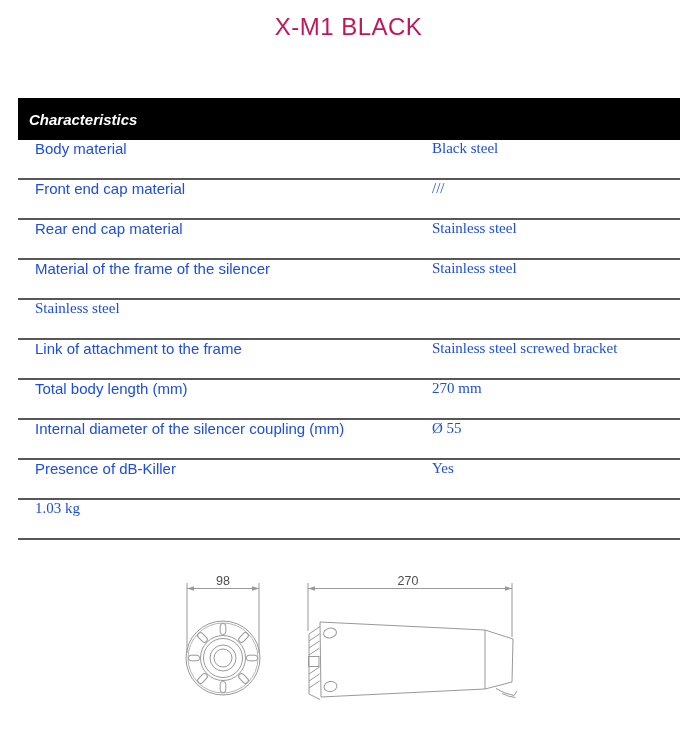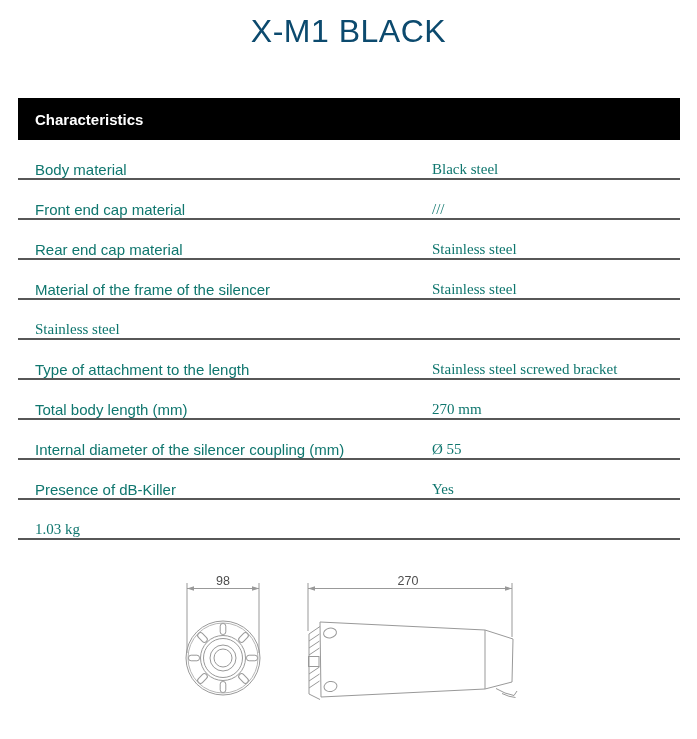--- a/index.html
+++ b/index.html
@@ -13,51 +13,52 @@
     position: relative;
     overflow: hidden;
     font-family: "Liberation Sans", sans-serif;
   }
   .page-title {
     position: absolute;
     top: 13px;
     left: 0;
     width: 100%;
     text-align: center;
-    font-size: 32px;
+    font-size: 24px;
     font-weight: 400;
-    color: #0c4a6e;
+    color: #be185d;
     letter-spacing: 0.5px;
   }
   .spec-table {
     position: absolute;
     top: 98px;
     left: 18px;
     width: 662px;
   }
   .table-header {
     background: #000000;
     color: #ffffff;
     font-weight: bold;
     font-size: 15px;
     height: 42px;
     display: flex;
     align-items: center;
-    padding-left: 17px;
+    padding-left: 11px;
     box-sizing: border-box;
+    font-style: italic;
   }
   .spec-row {
     display: flex;
-    align-items: flex-end;
+    align-items: flex-start;
     height: 40px;
     box-sizing: border-box;
     border-bottom: 2px solid #575757;
     padding-left: 17px;
     font-size: 15px;
-    color: #0f766e;
+    color: #1d4ed8;
     background: #ffffff;
   }
   .spec-label {
     flex: 0 0 397px;
     width: 397px;
   }
   .spec-value {
     flex: 1;
     font-family: Liberation Serif, serif;
   }
@@ -95,21 +96,21 @@
         <span class="spec-value">Stainless steel</span>
       </div>
       <div class="spec-row">
         <span class="spec-label">Material of the frame of the silencer</span>
         <span class="spec-value">Stainless steel</span>
       </div>
       <div class="spec-row">
         <span class="spec-value">Stainless steel</span>
       </div>
       <div class="spec-row">
-        <span class="spec-label">Type of attachment to the length</span>
+        <span class="spec-label">Link of attachment to the frame</span>
         <span class="spec-value">Stainless steel screwed bracket</span>
       </div>
       <div class="spec-row">
         <span class="spec-label">Total body length (mm)</span>
         <span class="spec-value">270 mm</span>
       </div>
       <div class="spec-row">
         <span class="spec-label">Internal diameter of the silencer coupling (mm)</span>
         <span class="spec-value">Ø 55</span>
       </div>

